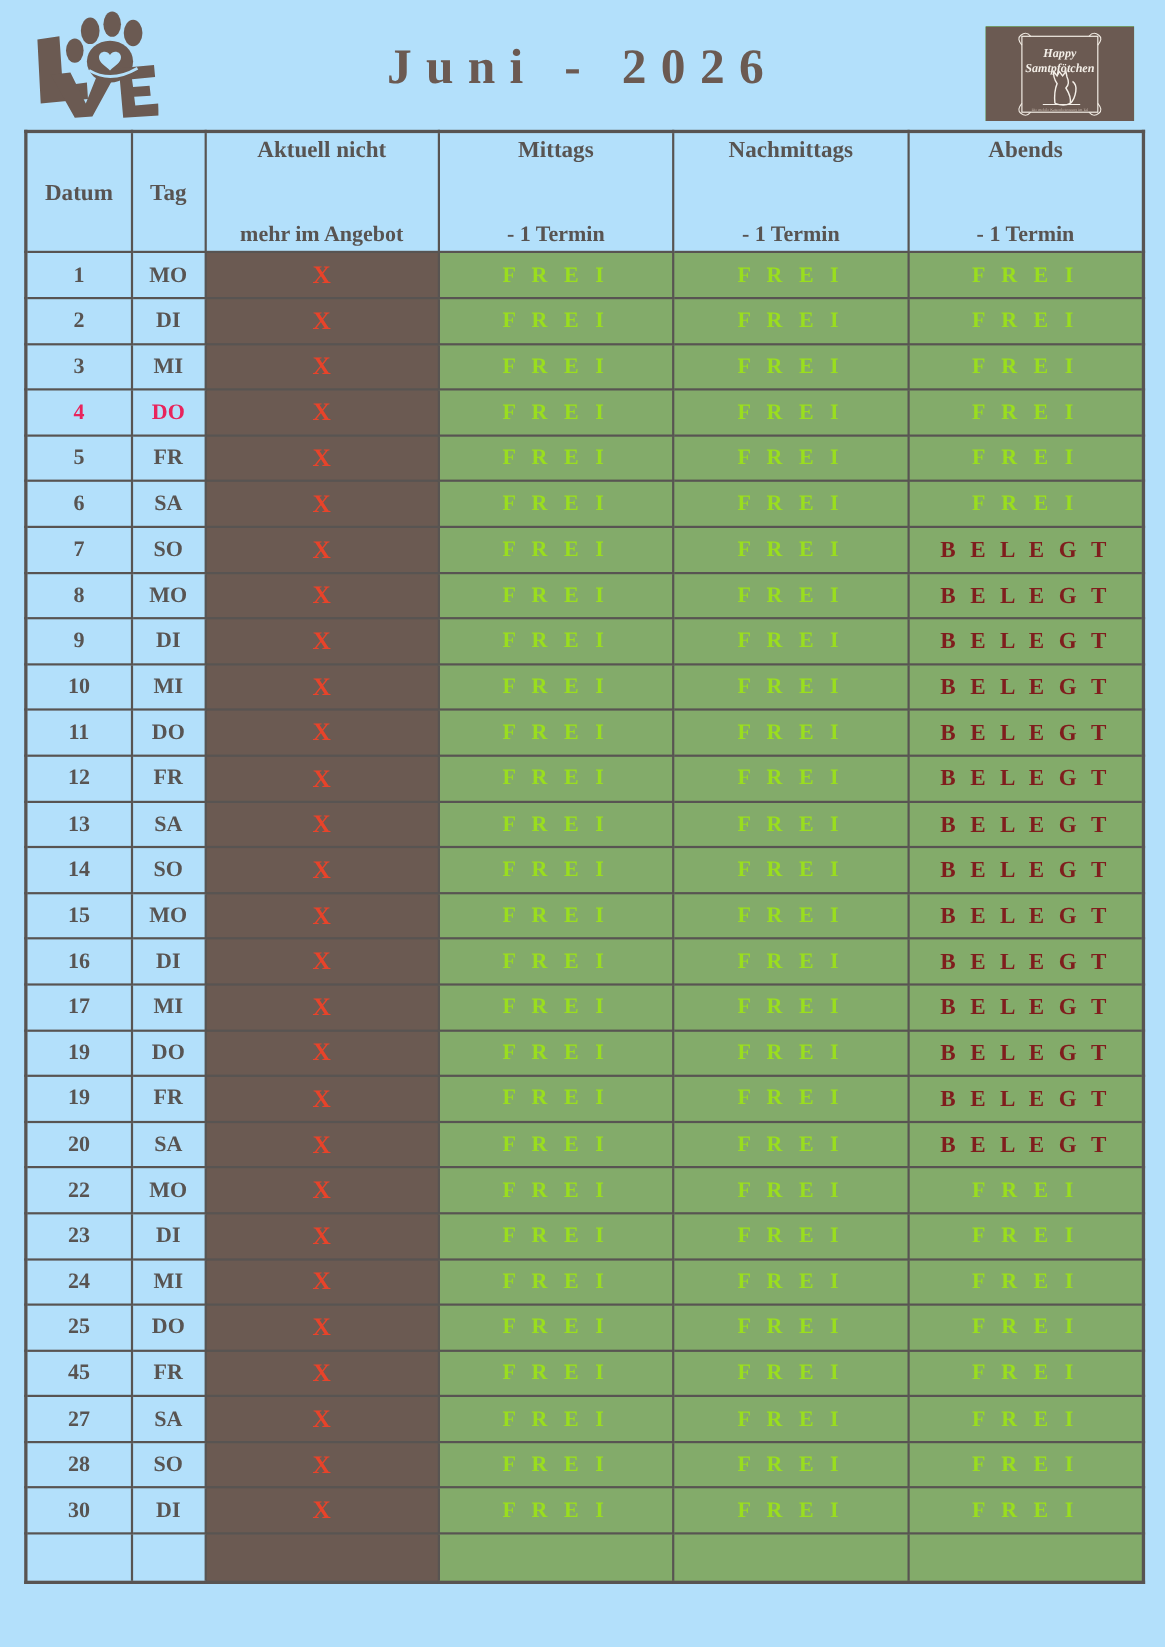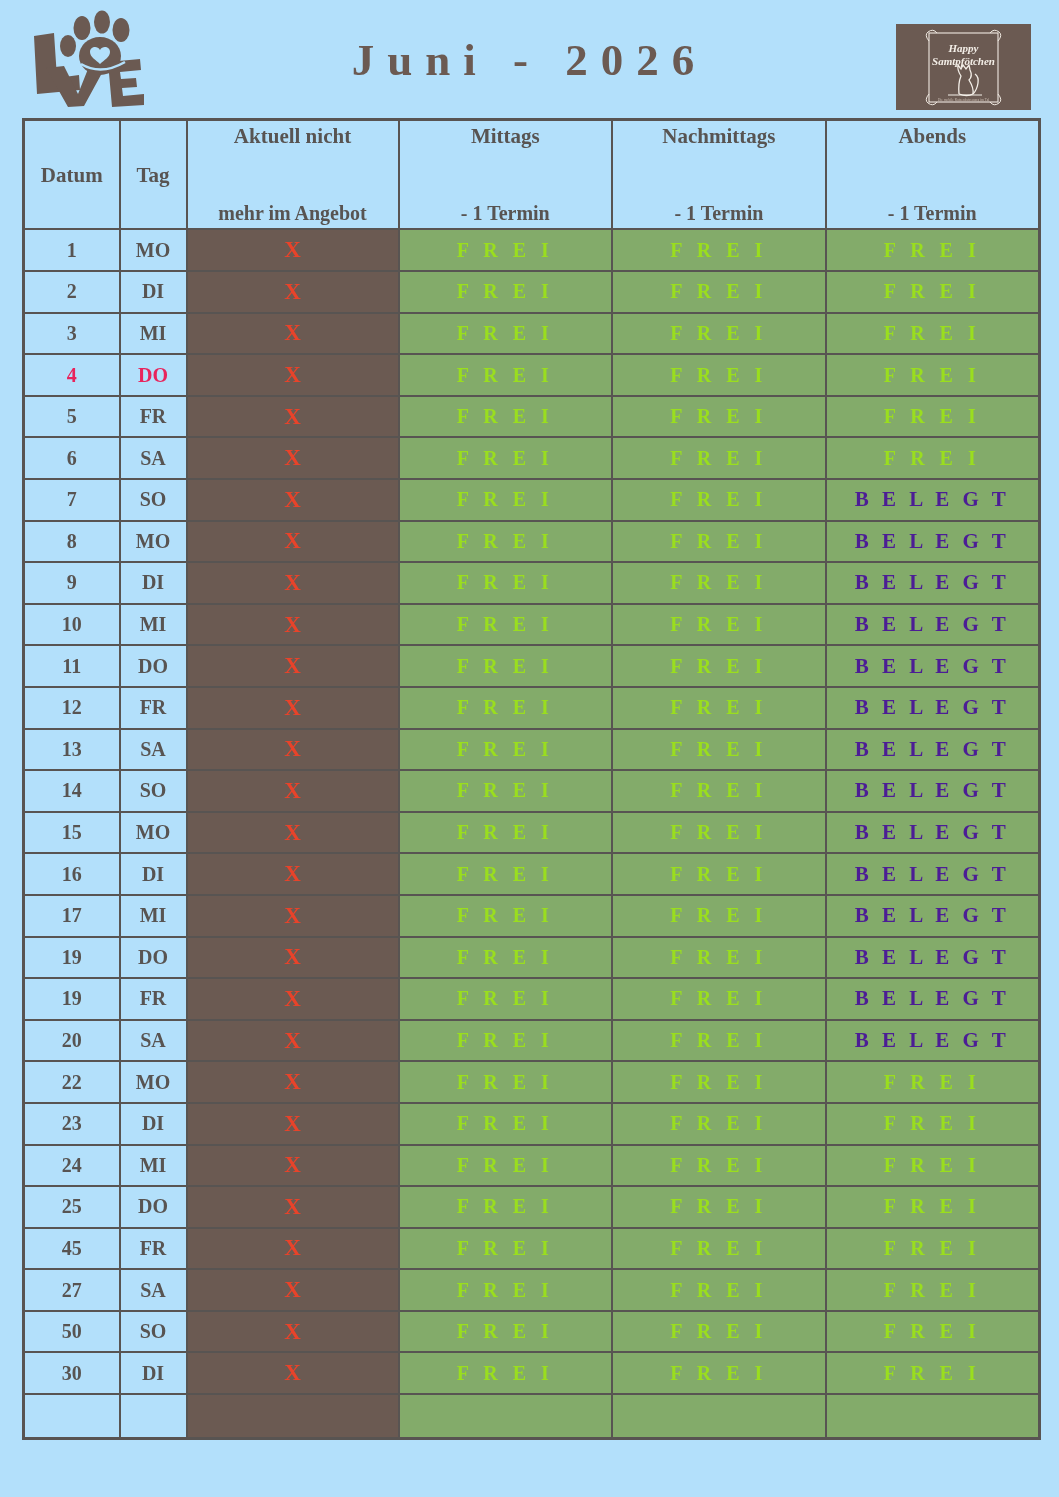--- a/index.html
+++ b/index.html
@@ -119,21 +119,21 @@
     background: #83ab6a;
     border-color: #b3e0fb;
     border-top-color: #b3e0fb;
     border-bottom-color: #b3e0fb;
     font-size: 20px;
     font-weight: bold;
     letter-spacing: 5px;
     font-family: "Liberation Serif", serif;
   }
   td.slot.frei   { color: #9ade1e; }
-  td.slot.belegt { color: #4c1d95; letter-spacing: 4px; font-size: 21px; }
+  td.slot.belegt { color: #7f1d1d; letter-spacing: 4px; font-size: 21px; }
 
   tr.spacer-row { height: 44px; }
   tr.spacer-row td.datum,
   tr.spacer-row td.tag { background: #b3e0fb; }
 
   
   #calendar-table { border: 3px solid #585452; }
 </style>
 </head>
 <body>
@@ -430,21 +430,21 @@
       </tr>
       <tr>
         <td class="datum">27</td>
         <td class="tag">SA</td>
         <td class="xcell">X</td>
         <td class="slot frei">F R E I</td>
         <td class="slot frei">F R E I</td>
         <td class="slot frei">F R E I</td>
       </tr>
       <tr>
-        <td class="datum">50</td>
+        <td class="datum">28</td>
         <td class="tag">SO</td>
         <td class="xcell">X</td>
         <td class="slot frei">F R E I</td>
         <td class="slot frei">F R E I</td>
         <td class="slot frei">F R E I</td>
       </tr>
       <tr>
         <td class="datum">30</td>
         <td class="tag">DI</td>
         <td class="xcell">X</td>

